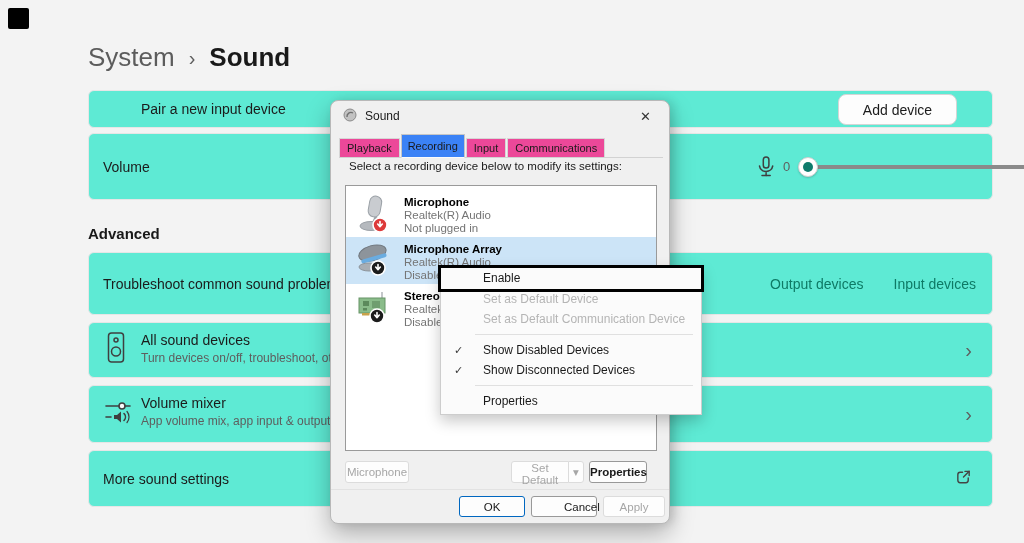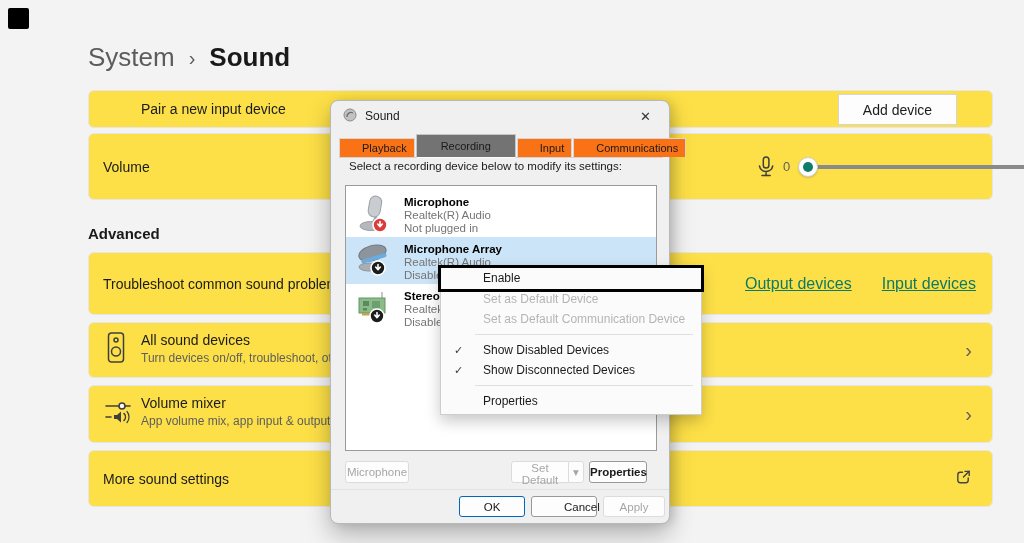--- a/index.html
+++ b/index.html
@@ -9,62 +9,62 @@
 
   .corner-marker { position:absolute; left:8px; top:8px; width:21px; height:21px; background:#000; border-radius:2px; }
 
   
   .breadcrumb { position:absolute; left:88px; top:42px; font-size:26px; display:flex; align-items:center; gap:14px; }
   .bc-parent { color:#5c5c5c; }
   .bc-sep { color:#5c5c5c; font-size:20px; padding-top:2px; }
   .bc-current { color:#191919; font-weight:700; }
 
   
-  .card { position:absolute; left:88px; width:905px; background:#fde047; border:1px solid #e6e6e6; border-radius:6px; }
+  .card { position:absolute; left:88px; width:905px; background:#5eead4; border:1px solid #e6e6e6; border-radius:6px; }
   .row-pair   { top:90px;  height:38px; }
   .row-volume { top:133px; height:67px; }
   .row-trouble{ top:252px; height:63px; }
   .row-alldev { top:322px; height:56px; }
   .row-mixer  { top:385px; height:58px; }
   .row-more   { top:450px; height:57px; }
 
   .section-heading { position:absolute; left:88px; top:225px; font-size:15px; font-weight:700; color:#191919; }
 
   .row-label { position:absolute; left:14px; top:50%; transform:translateY(-50%); font-size:14px; color:#1b1b1b; }
   .row-label.indent { left:52px; }
 
-  .btn { font-family:inherit; font-size:14px; color:#1b1b1b; background:#fdfdfd; border:1px solid #d5d5d5; border-radius:0; cursor:pointer; }
+  .btn { font-family:inherit; font-size:14px; color:#1b1b1b; background:#fdfdfd; border:1px solid #d5d5d5; border-radius:8px; cursor:pointer; }
   .add-device { position:absolute; left:749px; top:3px; width:119px; height:31px; }
 
   
   .mic-glyph { position:absolute; left:666px; top:22px; }
   .vol-value { position:absolute; left:694px; top:25px; font-size:13px; color:#5f5f5f; }
   .slider-track { position:absolute; left:712px; top:31px; width:269px; height:4px; background:#8a8a8a; border-radius:2px; }
   .slider-knob { position:absolute; left:709px; top:23px; width:20px; height:20px; background:#ffffff; border:1px solid #d0d0d0; border-radius:50%; box-shadow:0 1px 2px rgba(0,0,0,.18); }
   .slider-knob::after { content:""; position:absolute; left:4px; top:4px; width:10px; height:10px; border-radius:50%; background:var(--slider-accent,#0f7b6c); }
 
   .links { position:absolute; right:16px; top:0; bottom:0; display:flex; align-items:center; gap:30px; }
-  .green-link { color:var(--link,#0e7a65); font-size:16px; cursor:pointer;text-decoration:underline; }
+  .green-link { color:var(--link,#0e7a65); font-size:14px; cursor:pointer; }
 
   .row-icon { position:absolute; left:16px; top:50%; transform:translateY(-50%); }
   .row-texts { position:absolute; left:52px; top:9px; }
   .row-title { font-size:14px; color:#1b1b1b; }
   .row-sub { font-size:12px; color:#5e5e5e; margin-top:3px; white-space:nowrap; }
   .chevron { position:absolute; right:20px; top:50%; transform:translateY(-50%); font-size:20px; color:#5f5f5f; }
   .ext-icon { position:absolute; right:20px; top:50%; transform:translateY(-50%); }
 
   
   .dialog { position:absolute; left:330px; top:100px; width:340px; height:424px; background:#f0f0f0; border:1px solid #b8b8b8; border-radius:8px; box-shadow:0 10px 24px rgba(0,0,0,.28), 4px 0 10px rgba(0,0,0,.10); font-size:12px; }
   .titlebar { position:absolute; left:0; top:0; right:0; height:30px; display:flex; align-items:center; padding:0 12px; }
   .dlg-title { font-size:12px; color:#1a1a1a; margin-left:8px; }
   .dlg-close { margin-left:auto; font-size:13px; color:#333; cursor:pointer; padding:2px 6px; }
 
   .tabstrip { position:absolute; left:8px; top:33px; width:324px; display:flex; align-items:flex-end; border-bottom:1px solid #d2d2d2; }
-  .tab { font-size:11px; padding:3px 7px 3px 22px; border:1px solid #d6d6d6; border-bottom:none; background:#f97316; color:#1a1a1a; margin-right:1px; cursor:pointer; }
-  .tab.active { background:#737373; border-color:#c6c6c6; padding:5px 24px; margin-bottom:-1px; border-bottom:1px solid #fbfbfb; }
+  .tab { font-size:11px; padding:3px 7px 3px 7px; border:1px solid #d6d6d6; border-bottom:none; background:#ec4899; color:#1a1a1a; margin-right:1px; cursor:pointer; }
+  .tab.active { background:#3b82f6; border-color:#c6c6c6; padding:5px 6px; margin-bottom:-1px; border-bottom:1px solid #fbfbfb; }
 
   .instruction { position:absolute; left:18px; top:59px; font-size:11.5px; color:#1a1a1a; }
 
   .device-list { position:absolute; left:14px; top:84px; width:312px; height:266px; background:#ffffff; border:1px solid #9a9a9a; padding-top:4px; overflow:hidden; }
   .device-item { position:relative; height:47px; cursor:pointer; }
   .device-item.selected { background:var(--selection,#cce4f7); }
   .dev-icon { position:absolute; left:10px; top:4px; }
   .dev-texts { position:absolute; left:58px; top:6px; line-height:13px; font-size:11.5px; }
   .dev-name { color:#000; font-weight:700; }
   .dev-sub { color:#757575; }

